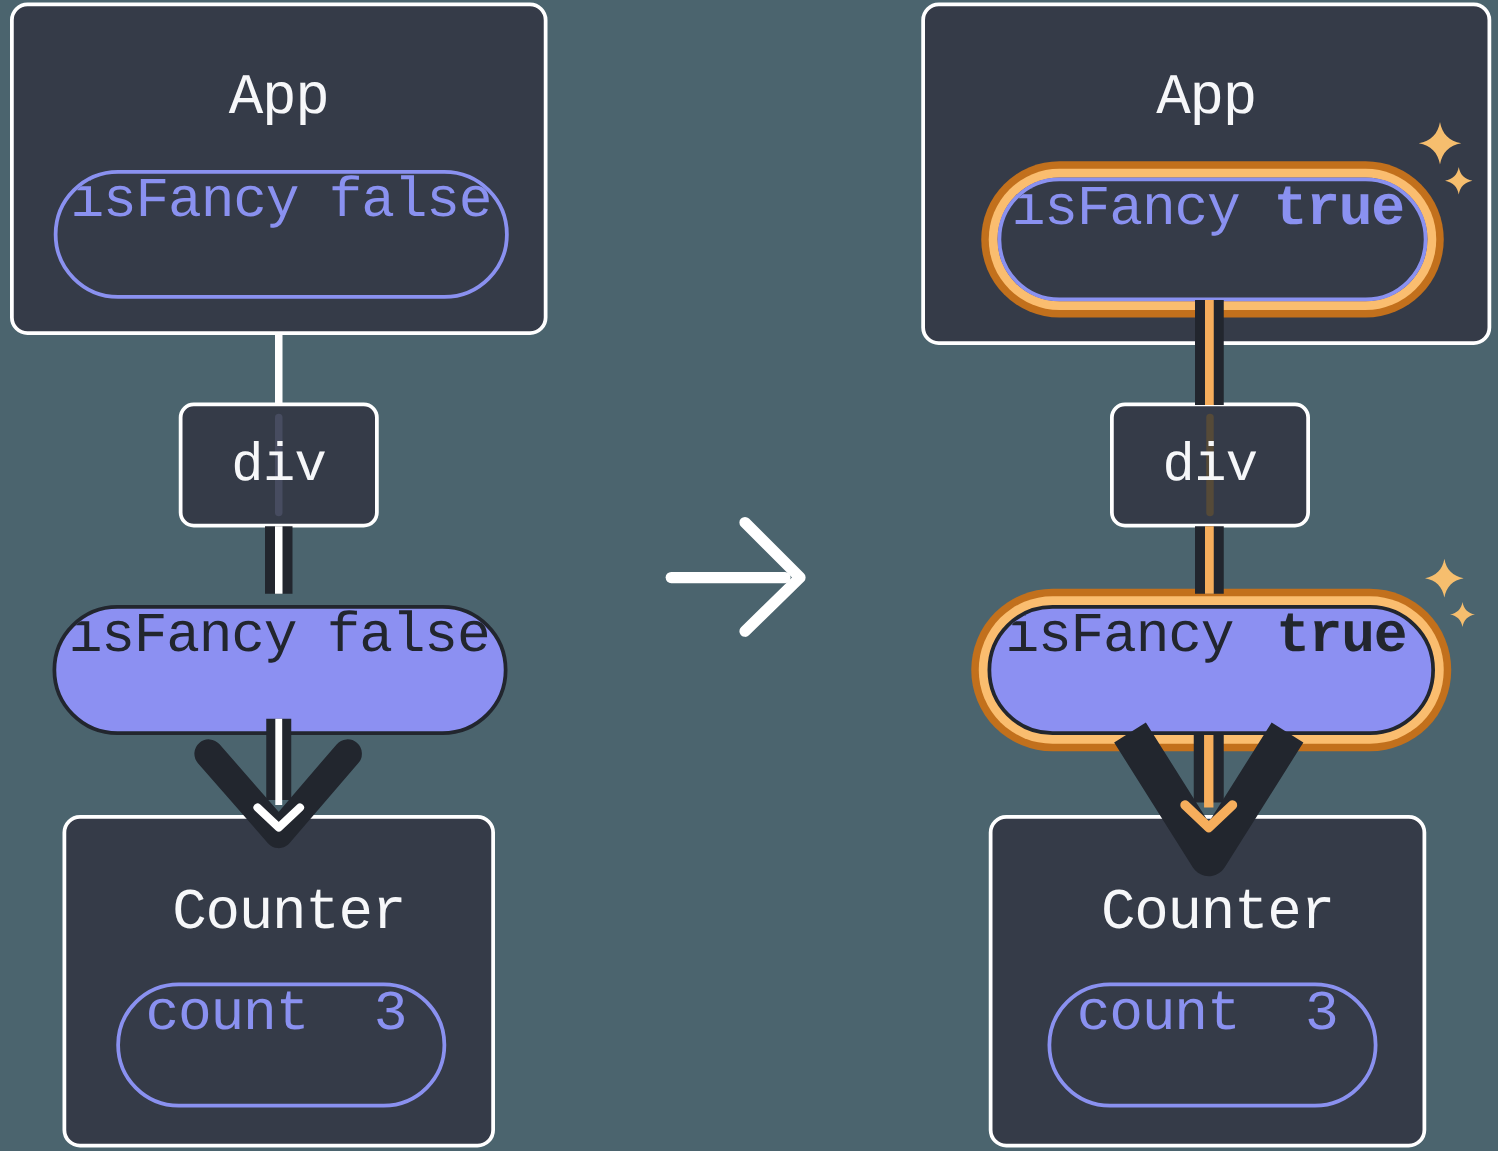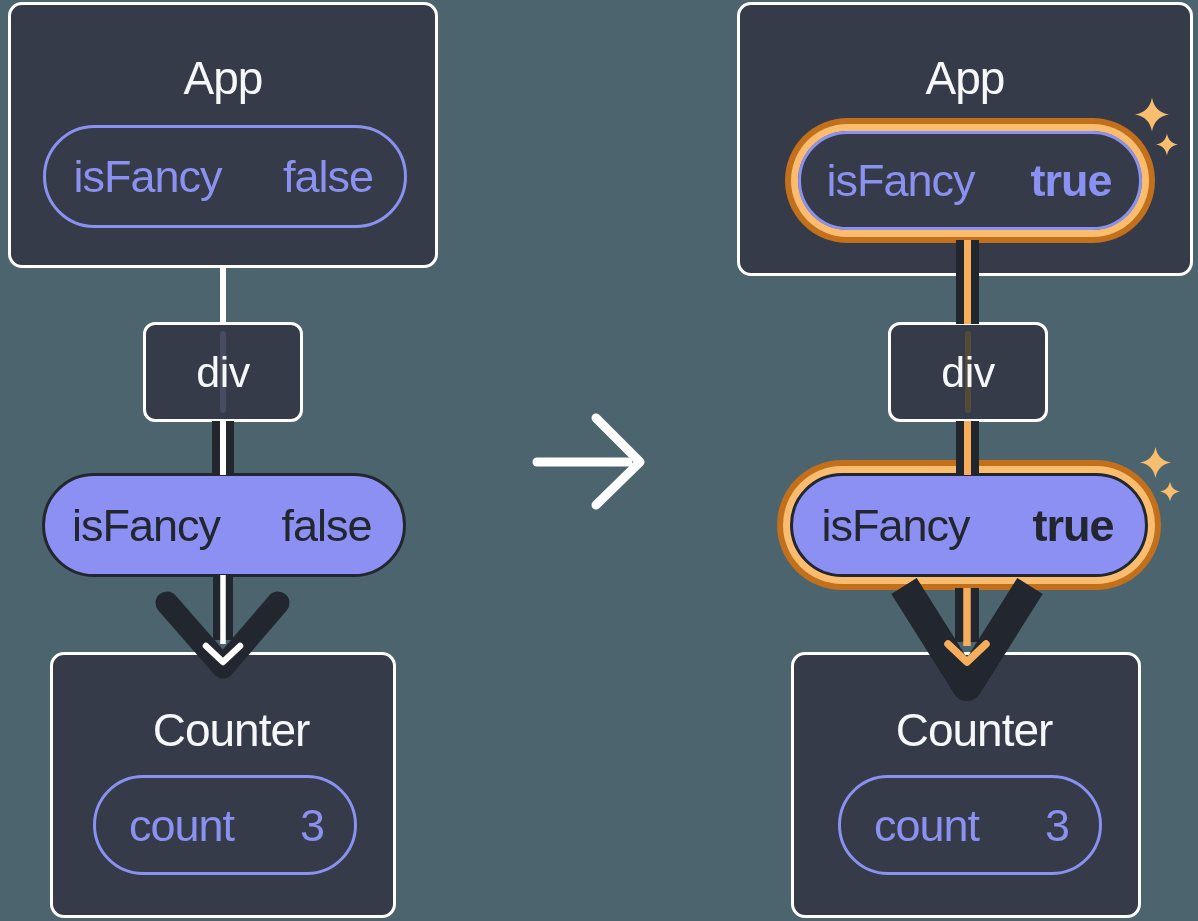--- a/index.html
+++ b/index.html
@@ -1,19 +1,19 @@
 <!DOCTYPE html>
 <html style="--background: #4B646E; --card: #353B48; --white: #FFFFFF; --dark: #22262E; --purple: #8A91F0; --purple_fill: #8C90F2; --text_light: #F6F7F9; --orange_dark: #C2701C; --orange_light: #FABD6F; --orange_line: #F6AE5C; --sparkle: #F6BE6E; --ghost_left: #474C60; --ghost_right: #554A38;"><head>
 <meta charset="utf-8">
 <style>
   html,body{margin:0;padding:0;background:var(--background,#4B646E);}
   .stage{
     position:relative;width:1198px;height:921px;overflow:hidden;
     background:var(--background);
-    font-family:Liberation Sans, sans-serif;
+    font-family:Liberation Mono, monospace;
   }
   
   .card{
     position:absolute;box-sizing:border-box;z-index:1;
     background:var(--card);
     border:3px solid var(--white);
   }
   .app-before{left:8px;top:2px;width:430px;height:266px;border-radius:14px;}
   .app-after{left:737px;top:2px;width:456px;height:274px;border-radius:14px;}
   .divc-before{left:143px;top:322px;width:160px;height:100px;border-radius:12px;}
@@ -29,22 +29,22 @@
   .card-label{
     position:absolute;inset:0;display:flex;align-items:center;justify-content:center;
     color:var(--text_light);font-size:43px;font-weight:500;letter-spacing:-0.5px;
   }
   .ghost{position:absolute;left:calc(50% - 3px);top:6px;bottom:6px;width:6px;border-radius:3px;}
   .ghost-left{background:var(--ghost_left);}
   .ghost-right{background:var(--ghost_right);}
 
   
   .pill{
-    position:absolute;display:flex;align-items:center;box-sizing:border-box;
-    border-radius:999px;z-index:2;overflow:hidden;
+    position:absolute;display:flex;align-items:flex-start;box-sizing:border-box;
+    border-radius:999px;z-index:2;overflow:hidden;margin-top:11px;
   }
   .pill .cell{
     display:flex;align-items:center;justify-content:center;
     font-size:45px;letter-spacing:-1px;line-height:1;
   }
   .pill .c2{flex:1;}
   .outline{border:3px solid var(--purple);color:var(--purple);}
   .filled{background:var(--purple_fill);border:3px solid var(--dark);color:var(--dark);}
   .ring{box-shadow:0 0 0 7px var(--orange_light),0 0 0 13px var(--orange_dark);}
   .sep{flex:0 0 auto;width:3px;}

